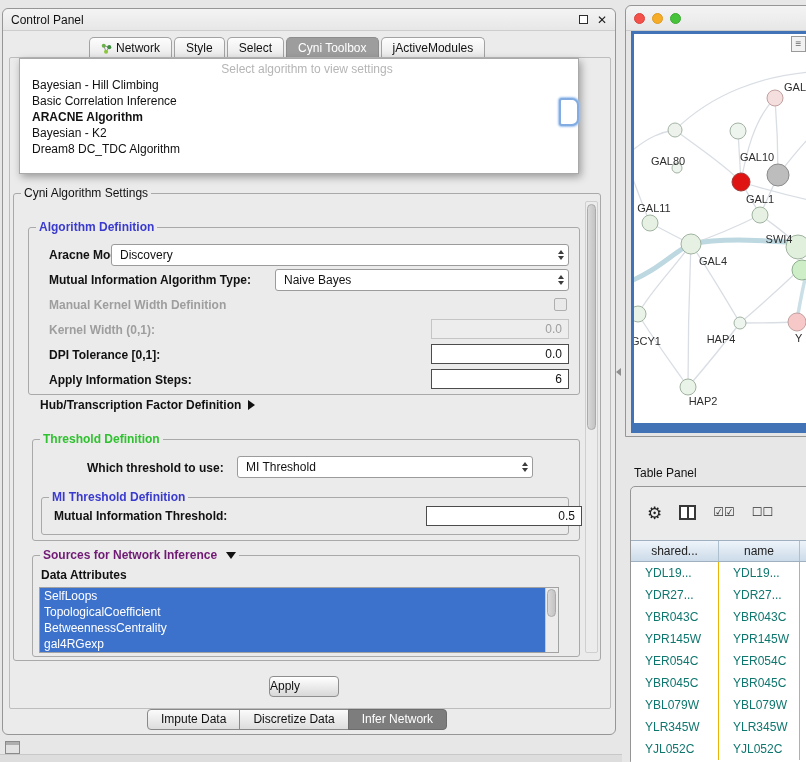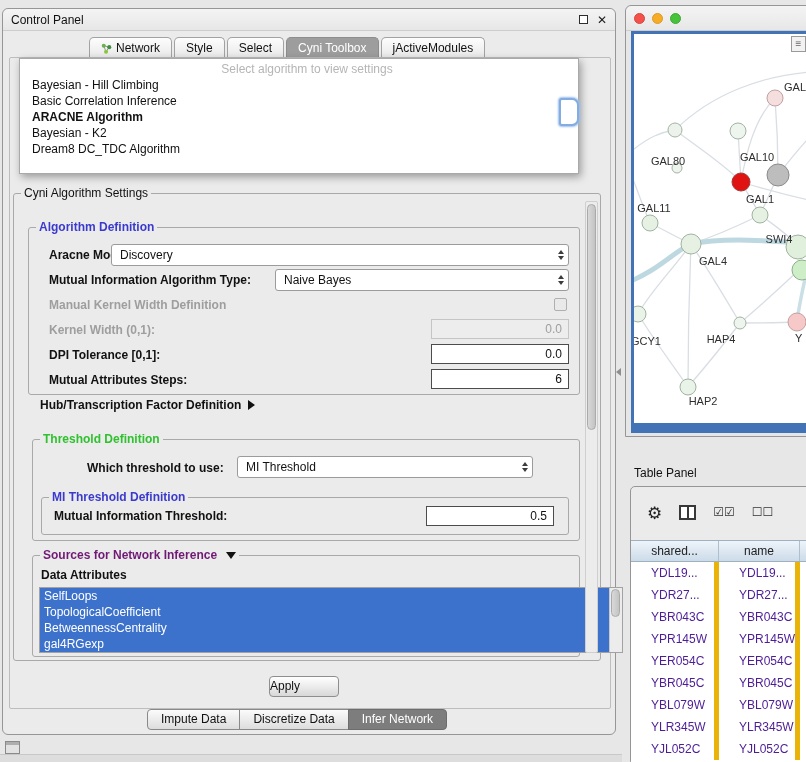--- a/index.html
+++ b/index.html
@@ -51,21 +51,21 @@
 .field.dis{background:#ededed;border-color:#c5c5c5;color:#9e9e9e}
 .cb{position:absolute;width:13px;height:13px;background:#e9e9e9;border:1px solid #afafaf;border-radius:2px}
 .tri-right{width:0;height:0;border-top:5px solid transparent;border-bottom:5px solid transparent;border-left:7px solid #111;display:inline-block;margin-left:7px}
 .tri-down{width:0;height:0;border-left:5px solid transparent;border-right:5px solid transparent;border-top:7px solid #111;display:inline-block;margin-left:6px;vertical-align:middle}
 
 #algo-def-group{left:14px;top:33px;width:552px;height:168px}
 #hub-row{position:absolute;left:26px;top:204px;display:flex;align-items:center;font-weight:bold}
 #threshold-group{left:18px;top:245px;width:548px;height:102px}
 #mi-thr-group{left:8px;top:57px;width:528px;height:38px}
 #sources-group{left:18px;top:361px;width:548px;height:102px}
-#attr-list{position:absolute;left:6px;top:31px;width:584px;height:66px;background:#fff;border:1px solid #a2a2a2}
+#attr-list{position:absolute;left:6px;top:31px;width:520px;height:66px;background:#fff;border:1px solid #a2a2a2}
 .attr-item{height:16px;line-height:16px;padding-left:4px;background:#3d72cc;color:#fff;width:calc(100% - 13px);white-space:nowrap;overflow:hidden}
 #list-scroll{right:0;top:0;width:13px;height:64px;border:none;border-left:1px solid #c9c9c9;border-radius:0}
 #list-scroll .vthumb{left:1px;top:1px;width:9px;height:28px}
 
 #apply-btn{position:absolute;left:266px;top:667px;width:70px;height:21px;border:1px solid #8e8e8e;border-radius:4px;
   background:linear-gradient(#fff,#d8d8d8);text-align:left;line-height:19px}
 #bottom-tabs{position:absolute;left:144px;top:700px;display:flex;height:21px}
 .btab{height:21px;line-height:19px;padding:0 13px;border:1px solid #898989;background:linear-gradient(#fbfbfb,#ddd);margin-left:-1px;white-space:nowrap}
 .btab:first-child{border-radius:4px 0 0 4px;margin-left:0}
 .btab:last-child{border-radius:0 4px 4px 0}
@@ -90,21 +90,21 @@
 #tbl-toolbar{position:absolute;left:0;top:0;width:100%;height:53px;display:flex;align-items:flex-start;gap:17px;padding:18px 0 0 16px}
 #gear-ic{font-size:17px;line-height:1;color:#222}
 #cols-ic{width:17px;height:15px;border:2px solid #383838;background:#fff;position:relative;display:inline-block}
 #cols-ic::before{content:"";position:absolute;left:50%;top:0;bottom:0;width:2px;background:#383838;transform:translateX(-50%)}
 .pair-ic{font-size:12px;color:#333}
 #tbl-header{position:absolute;left:0;top:53px;width:236px;height:22px;display:flex;background:linear-gradient(#eef4fa,#ccdbe9);
   border-top:1px solid #9fb0c0;border-bottom:1px solid #9fb0c0}
 .th{display:flex;align-items:center;justify-content:center;border-right:1px solid #aebfcd;color:#222}
 #tbl-body{position:absolute;left:0;top:75px;width:236px;height:201px;background:#fff;overflow:hidden}
 .tr{display:flex;height:22px}
-.td{display:flex;align-items:center;padding-left:20px;border-right:5px solid #eab308;color:#4c1d95;white-space:nowrap;overflow:hidden}
+.td{display:flex;align-items:center;padding-left:14px;border-right:1px solid #eab308;color:#0f766e;white-space:nowrap;overflow:hidden}
 .w1{width:88px}.w2{width:81px}.w3{width:67px}
 
 
 #bottom-strip{position:absolute;left:0;top:754px;width:622px;height:8px;background:#ddd;border-top:1px solid #c8c8c8}
 #mini-ic{position:absolute;left:5px;top:741px;width:15px;height:13px;border:1px solid #8a8a8a;background:#e2e2e2}
 #mini-ic::before{content:"";position:absolute;left:0;top:0;right:0;height:3px;background:#aeaeae}
 #splitter-arrow{position:absolute;left:616px;top:368px;width:0;height:0;border-top:4px solid transparent;border-bottom:4px solid transparent;border-right:5px solid #8e8e8e}
 </style>
 </head>
 <body>
@@ -182,21 +182,21 @@
 
         <span class="lbl dis" style="left:20px;top:70px">Manual Kernel Width Definition</span>
         <span class="cb" style="left:525px;top:70px"></span>
 
         <span class="lbl dis" style="left:20px;top:95px">Kernel Width (0,1):</span>
         <div class="field dis" style="left:402px;top:91px;width:138px">0.0</div>
 
         <span class="lbl" style="left:20px;top:120px">DPI Tolerance [0,1]:</span>
         <div class="field" style="left:402px;top:116px;width:138px">0.0</div>
 
-        <span class="lbl" style="left:20px;top:145px">Mutual Attributes Steps:</span>
+        <span class="lbl" style="left:20px;top:145px">Apply Information Steps:</span>
         <div class="field" style="left:402px;top:141px;width:138px">6</div>
       </div>
 
       <div id="hub-row">
         <span>Hub/Transcription Factor Definition</span>
         <span class="tri-right"></span>
       </div>
 
       <div id="threshold-group" class="group">
         <span class="gtitle green">Threshold Definition</span>
@@ -206,21 +206,21 @@
           <span>MI Threshold</span>
           <span class="spin">
               <span class="tri-up"></span>
               <span class="tri-dn"></span>
             </span>
         </div>
 
         <div id="mi-thr-group" class="group">
           <span class="gtitle blue">MI Threshold Definition</span>
           <span class="lbl" style="left:12px;top:11px">Mutual Information Threshold:</span>
-          <div class="field" style="left:384px;top:8px;width:128px">0.5</div>
+          <div class="field" style="left:384px;top:8px;width:156px">0.5</div>
         </div>
       </div>
 
       <div id="sources-group" class="group">
         <span class="gtitle bold">
           <span>Sources for Network Inference</span>
           <span class="tri-down"></span>
         </span>
         <span class="lbl" style="left:8px;top:12px">Data Attributes</span>
         <div id="attr-list">

